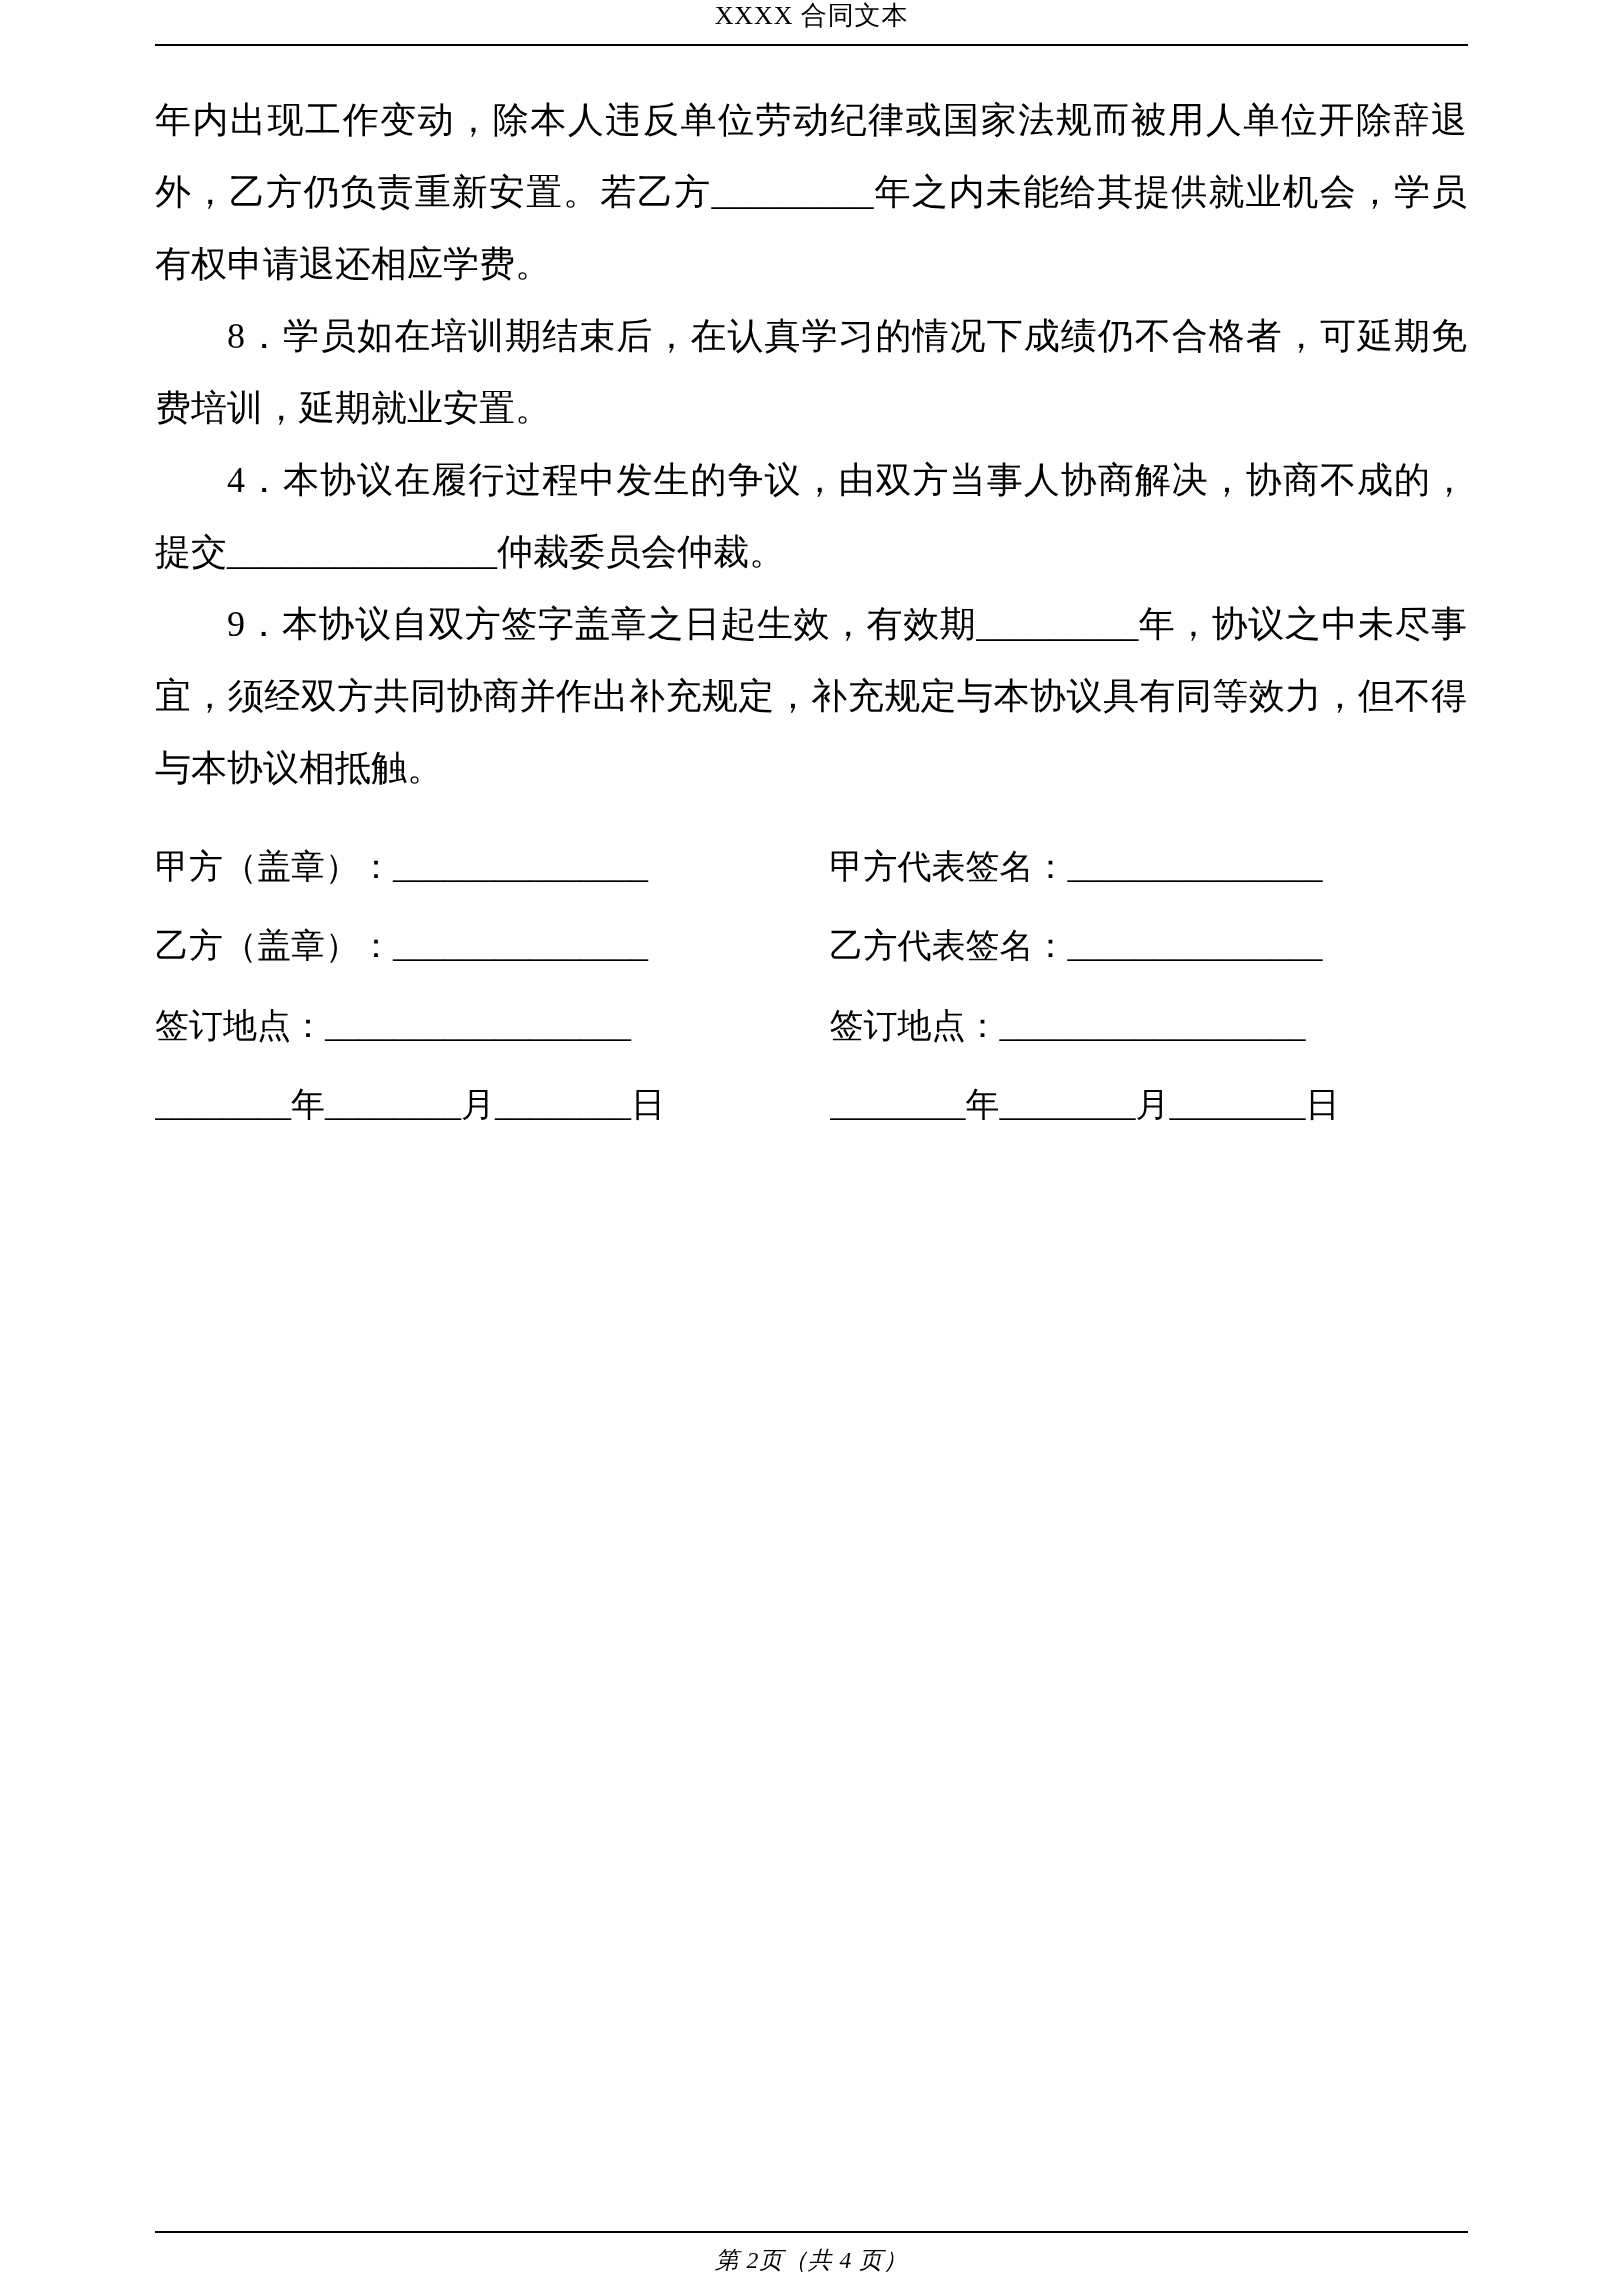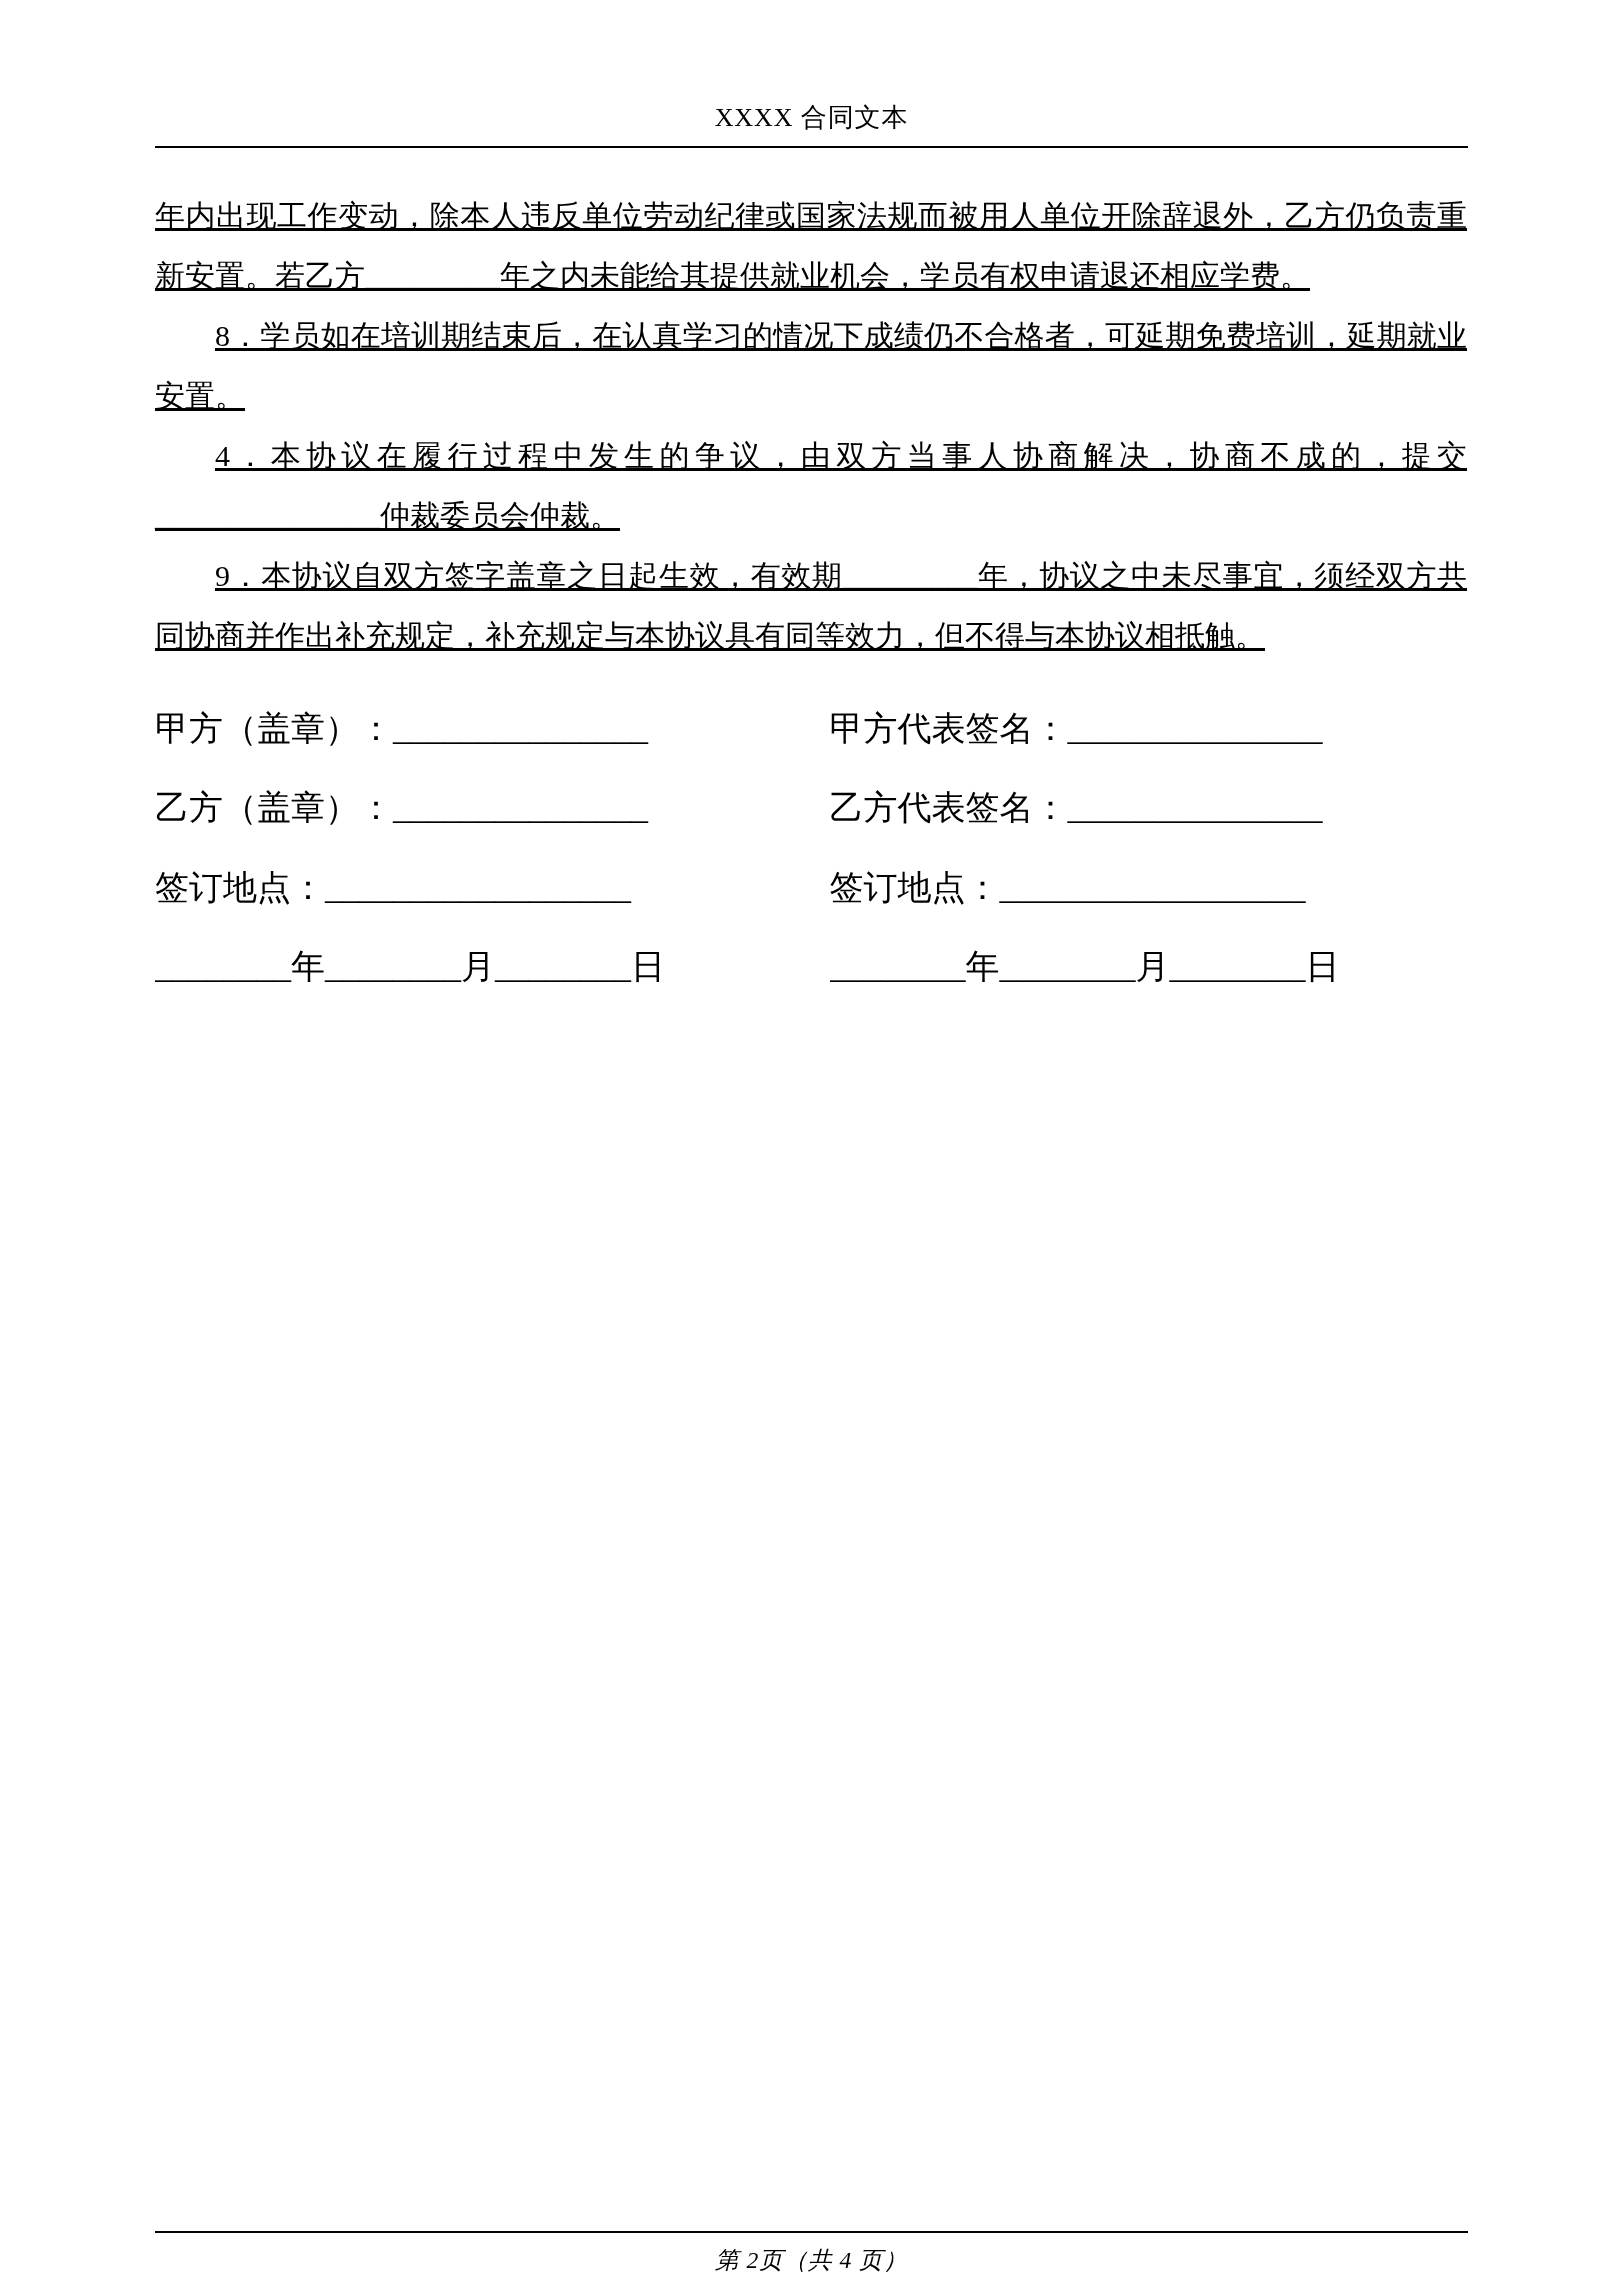--- a/index.html
+++ b/index.html
@@ -13,42 +13,40 @@
       height: 2294px;
       margin: 0 auto;
       background: #ffffff;
       color: #000000;
       font-family: "Liberation Serif", "DejaVu Serif", serif;
       box-sizing: border-box;
       overflow: hidden;
     }
     
     .doc-header {
-      padding-top: 102px;
     }
     .doc-header .header-title {
       text-align: center;
       font-size: 26px;
       letter-spacing: 0.9px;
       line-height: 1.2;
     }
     .doc-header .header-rule {
       margin: 12.7px 155px 0 155px;
       border: 0;
       border-top: 2.7px solid #000000;
       height: 0;
     }
     
     .doc-body {
       margin: 38px 156px 0 155px;
-      font-size: 30px;
+      font-size: 36px;
       line-height: 2.0;
       text-align: justify;
       text-justify: inter-ideograph;
-      text-decoration: underline;
     }
     .doc-body p {
       margin: 0;
       padding: 0;
     }
     .doc-body p.indented {
       text-indent: 2em;
     }
     
     .signature-section {

